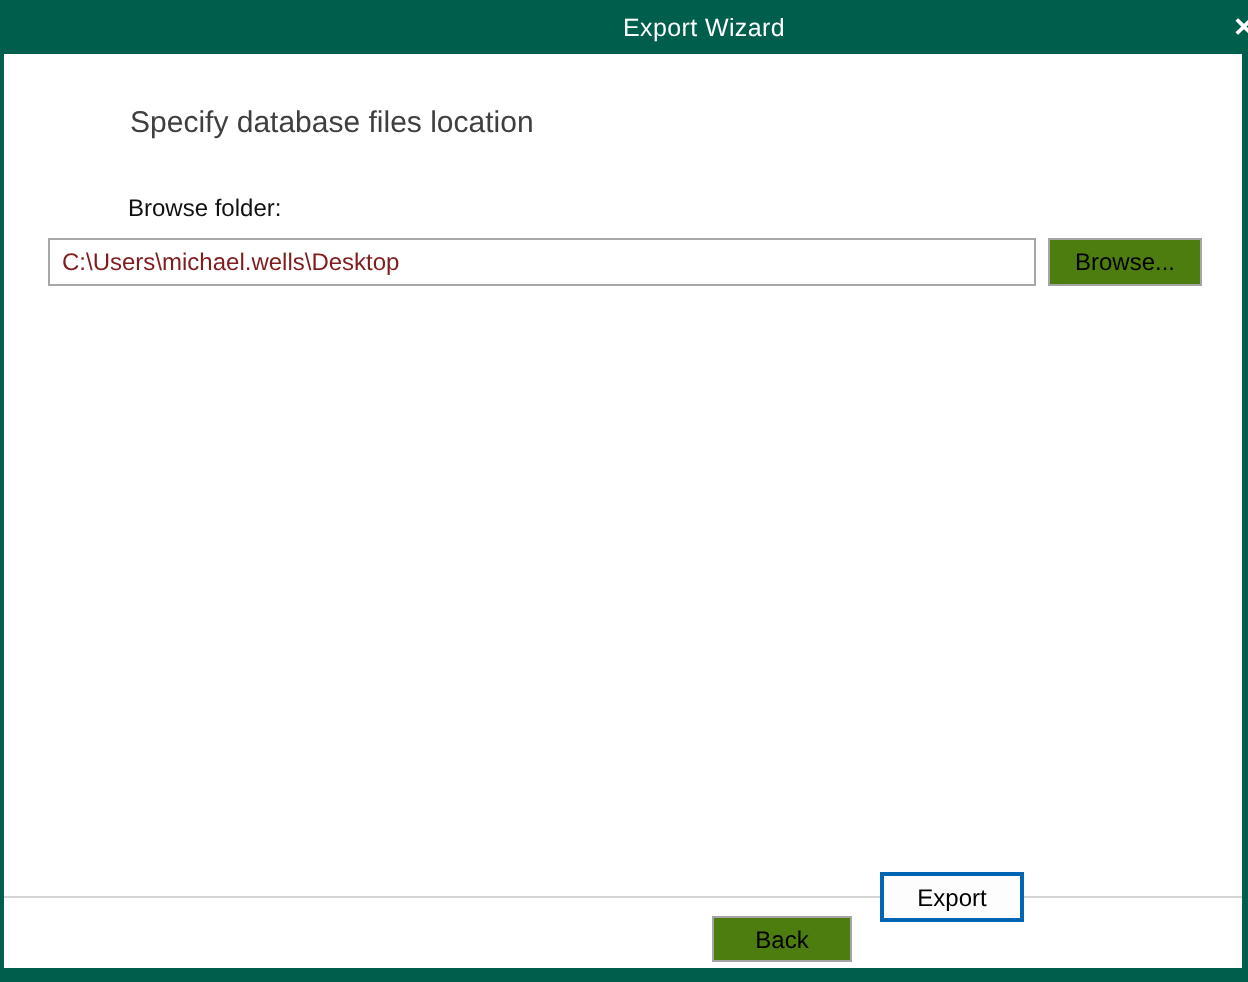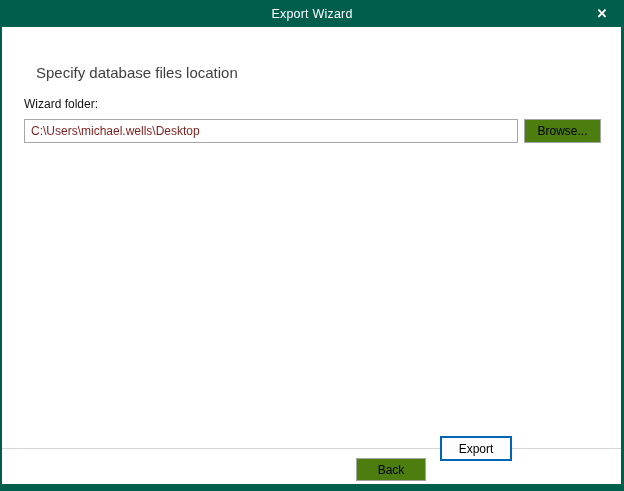--- a/index.html
+++ b/index.html
@@ -1,19 +1,19 @@
 <!DOCTYPE html>
 <html style="--green: #005e4c; --accent: #0066b4;"><head>
 <meta charset="utf-8">
 <style>
   :root{
     --green:#005e4c;
     --accent:#0066b4;
   }
-  *{ box-sizing:border-box; }
+  *{ box-sizing:border-box;padding-left:40px; }
   html,body{ margin:0; padding:0; background:#ffffff; }
   body{
     font-family:"Liberation Sans","DejaVu Sans",sans-serif;
     width:624px; height:491px; overflow:hidden;
   }
   .window{
     position:relative;
     width:624px; height:491px;
     background:#ffffff;
     border-left:2px solid var(--green);
@@ -37,21 +37,21 @@
     display:flex; align-items:center; justify-content:center;
     background:transparent; border:none; cursor:pointer;
     padding:0;
   }
   .close-glyph{
     color:#ffffff; font-size:13px; font-weight:bold; line-height:1;
   }
   .page-title{
     position:absolute; top:52px; left:22px;
     font-size:15px; font-weight:400; color:#3f3f3f;
-    margin:12px;
+    margin:1px;
   }
   .field-label{
     position:absolute; top:97px; left:22px;
     font-size:12px; color:#111111;
   }
   .path-input{
     position:absolute; top:119px; left:22px;
     width:494px; height:24px;
     border:1px solid #a7a7a7;
     padding:0 6px;
@@ -90,21 +90,21 @@
 
   <div class="titlebar">
     <span class="title-text">Export Wizard</span>
     <button class="close-btn">
       <span class="close-glyph">✕</span>
     </button>
   </div>
 
   <h1 class="page-title">Specify database files location</h1>
 
-  <label class="field-label">Wizard folder:</label>
+  <label class="field-label">Browse folder:</label>
 
   <input class="path-input" type="text" value="C:\Users\michael.wells\Desktop" style="">
 
   <button class="btn browse-btn">Browse...</button>
 
   <div class="separator"></div>
 
   <button class="btn back-btn">Back</button>
   <button class="btn export-btn">Export</button>
 

